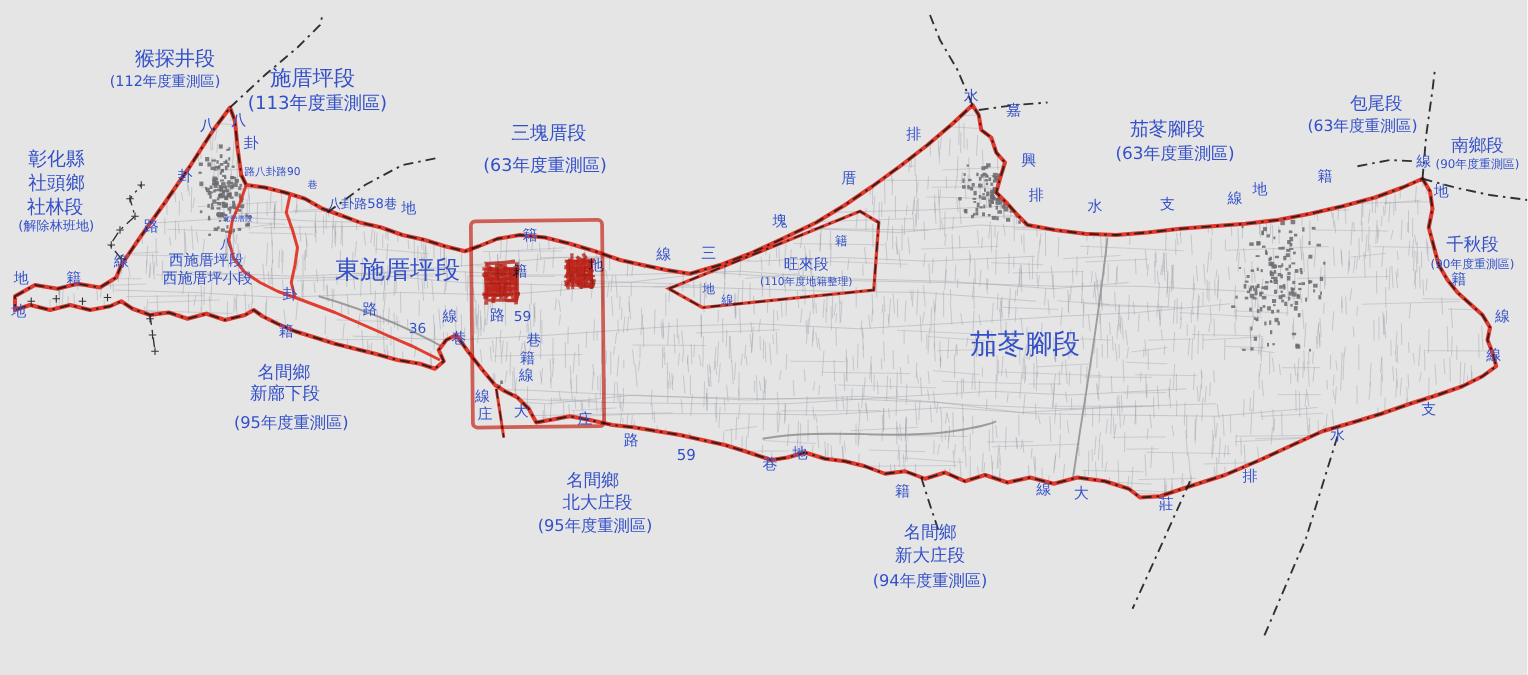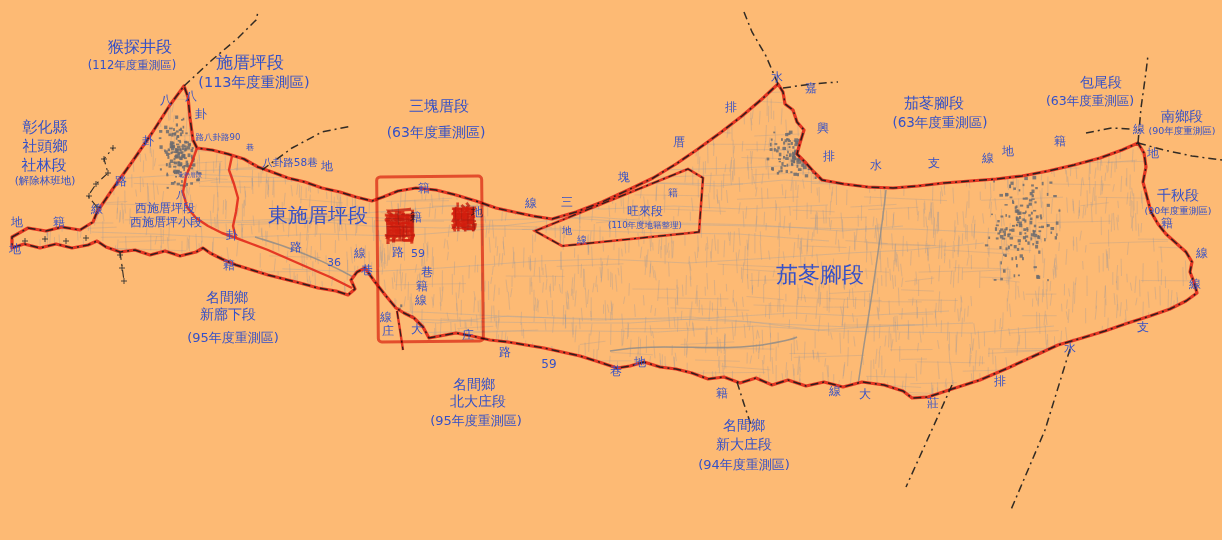--- a/index.html
+++ b/index.html
@@ -1,16 +1,16 @@
 <!DOCTYPE html>
 <html><head>
 <meta charset="utf-8">
 <style>
   html,body{margin:0;padding:0;background:#ffffff;}
-  #stage{position:relative;width:1222px;height:540px;background:#fdba74;overflow:hidden;
+  #stage{position:relative;width:1222px;height:540px;background:#e5e5e5;overflow:hidden;
          font-family:"DejaVu Sans",sans-serif;}
   svg{position:absolute;left:0;top:0;}
   text{font-family:"DejaVu Sans",sans-serif;}
   .stamp{position:absolute;left:376px;top:175px;width:92px;height:156px;
          border:3.5px solid rgba(219,48,36,.72);border-radius:5px;
          display:flex;flex-direction:row;justify-content:space-between;
          padding:3px 4px 3px 6px;mix-blend-mode:multiply;transform:rotate(-0.6deg);
          pointer-events:none;}
   .stamp-col{writing-mode:vertical-rl;text-orientation:upright;
          font-family:"DejaVu Serif",serif;font-weight:bold;line-height:1;

